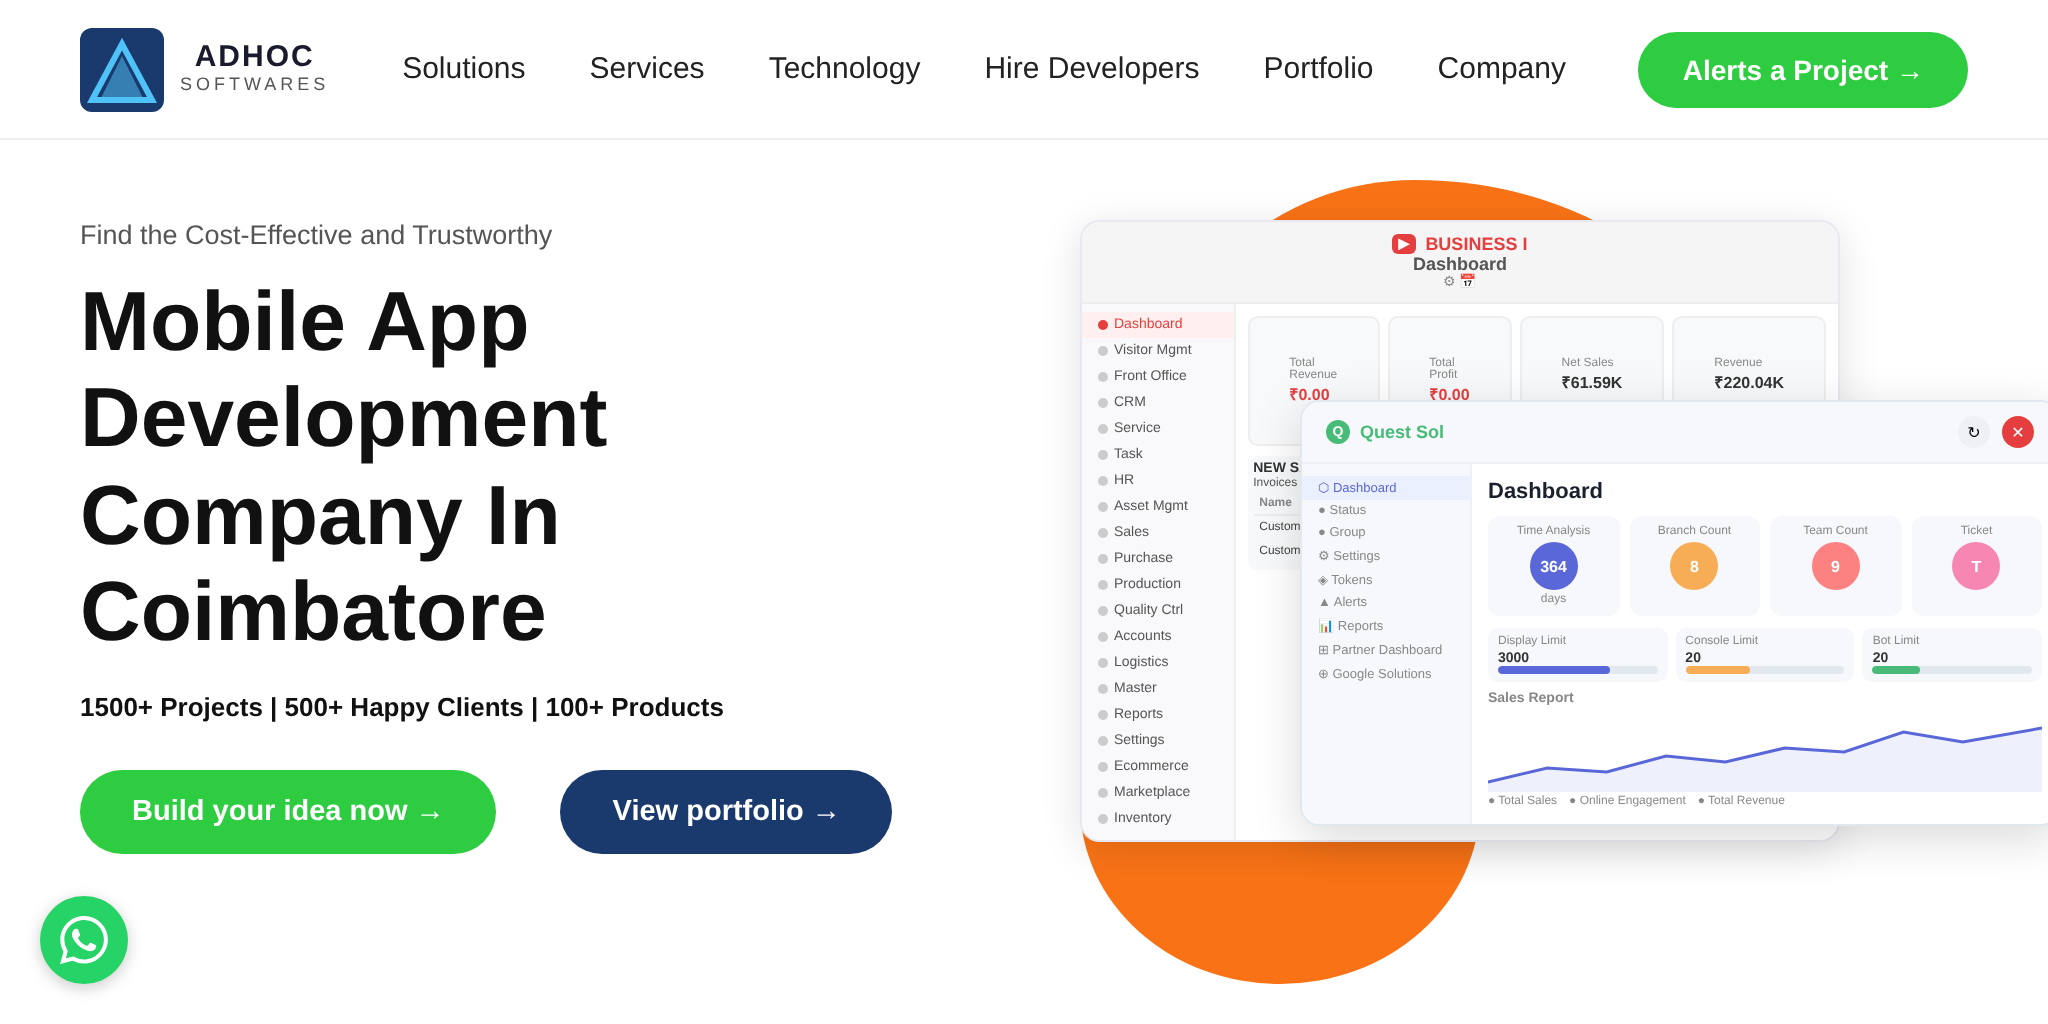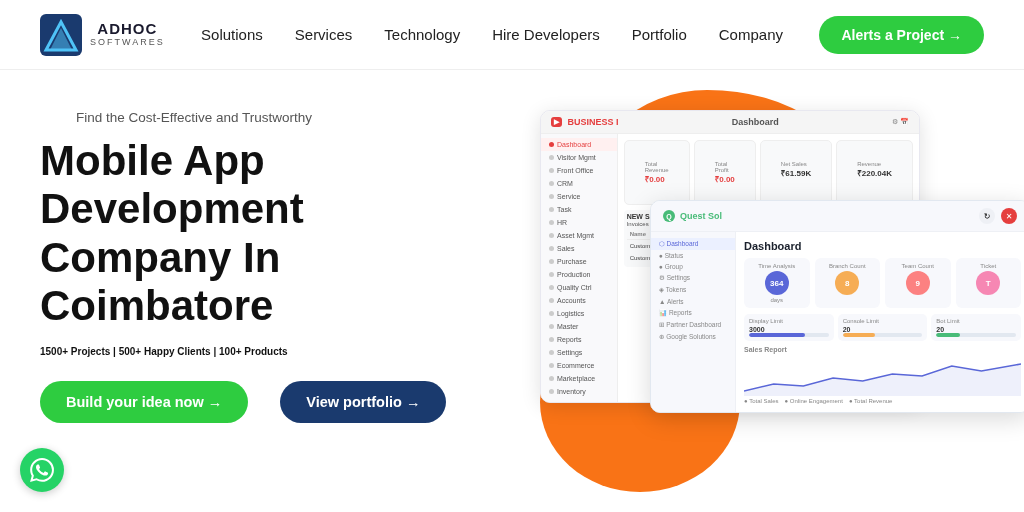--- a/index.html
+++ b/index.html
@@ -97,33 +97,32 @@
     .left-content {
       flex: 0 0 480px;
       padding-top: 10px;
     }
 
     .tagline {
       font-size: 13.5px;
       color: #555;
       margin-bottom: 12px;
       font-weight: 400;
-      margin-left: 36px;
     }
 
     .main-heading {
       font-size: 42px;
       font-weight: 800;
       color: #111;
       line-height: 1.15;
       margin-bottom: 16px;
     }
 
     .stats-line {
-      font-size: 10px;
+      font-size: 13px;
       font-weight: 700;
       color: #111;
       margin-bottom: 24px;
     }
 
     .btn-group {
       display: flex;
       gap: 32px;
     }
 
@@ -200,20 +199,21 @@
       border: 1px solid #e8e8f0;
     }
 
     .card-header-bar {
       background: #f5f5f5;
       padding: 6px 10px;
       display: flex;
       align-items: center;
       justify-content: space-between;
       border-bottom: 1px solid #eee;
+      flex-direction: column;
     }
 
     .card-header-brand {
       display: flex;
       align-items: center;
       gap: 5px;
       font-size: 9px;
       font-weight: 700;
       color: #e53e3e;
     }

